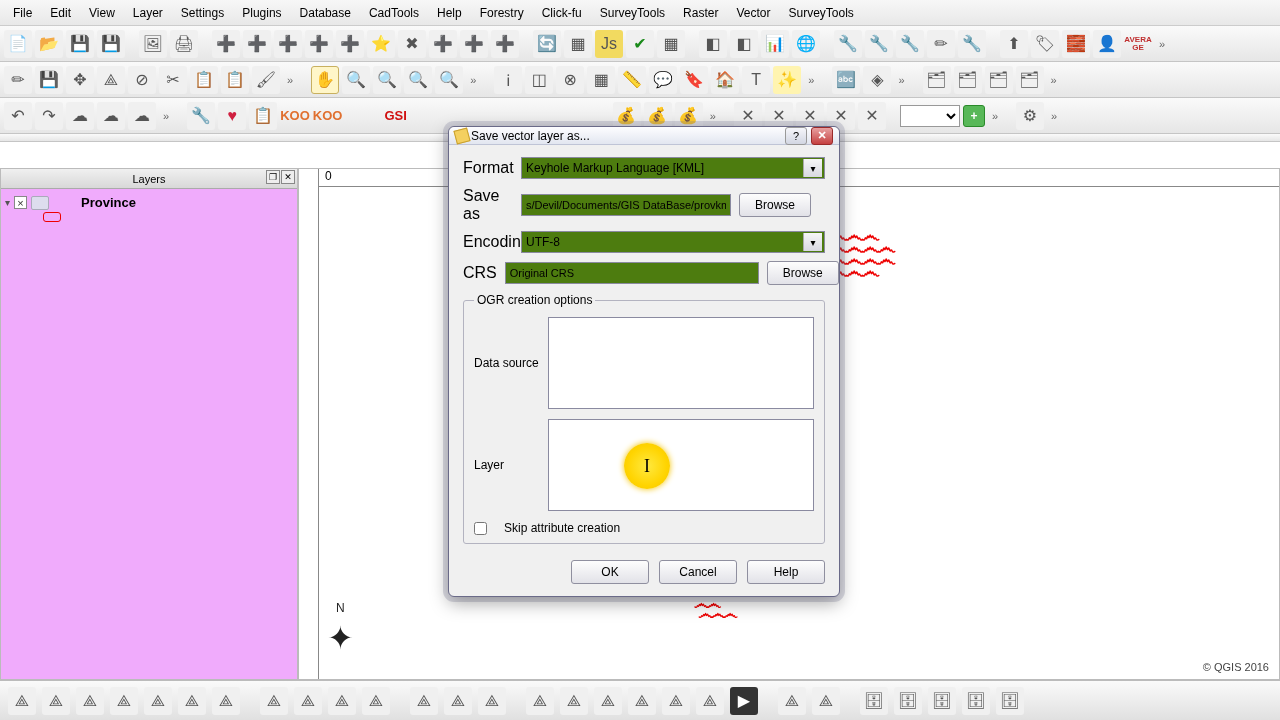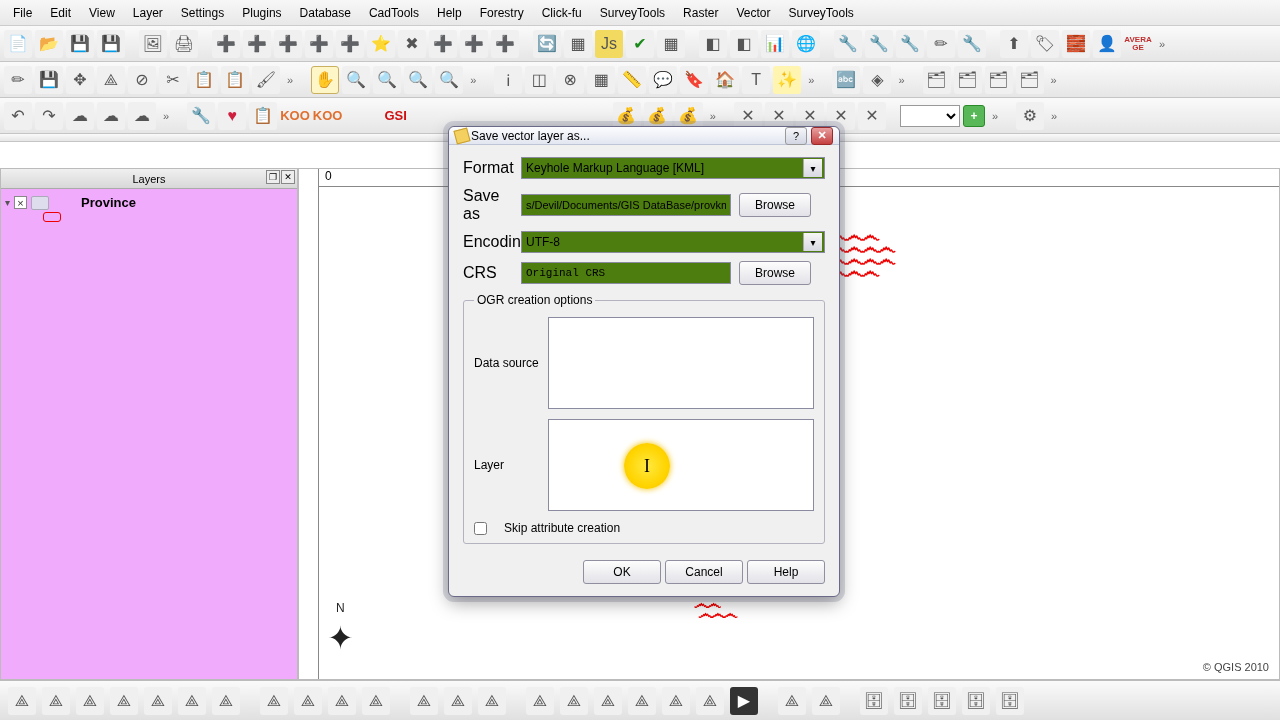--- a/index.html
+++ b/index.html
@@ -61,21 +61,21 @@
 .sel::after { content:"▾"; position:absolute; right:2px; top:1px; width:18px; height:18px; border-left:1px solid #aaa; background:linear-gradient(#f6f6f6,#d8d8e2); display:flex; align-items:center; justify-content:center; font-size:10px;}
 .btn { height:24px; border:1px solid #8f8f9f; border-radius:3px; background:linear-gradient(#fdfdfd,#e2e2e8); padding:0 16px; font-size:12px; display:flex; align-items:center; justify-content:center;}
 .browse { width:72px;}
 fieldset.ogr { border:1px solid #b3b3c0; border-radius:3px; padding:10px 10px 8px; margin-top:4px; }
 fieldset.ogr legend { font-size:12px; padding:0 3px;}
 .ogr-row { display:flex; align-items:center; gap:8px; margin-bottom:10px;}
 .ogr-row label { width:66px; font-size:12px; }
 .ogr-row textarea { flex:1; height:92px; border:1px solid #8a8aa0; background:#fff; resize:none; padding:4px; font-size:12px;}
 .chk-row { display:flex; align-items:center; gap:17px; margin-top:4px;}
 .chk-row input { width:13px; height:13px;}
-.dlg-foot { display:flex; justify-content:flex-end; gap:4px; padding:8px 14px 12px;}
+.dlg-foot { display:flex; justify-content:flex-end; gap:10px; padding:8px 14px 12px;}
 .dlg-foot .btn { width:78px; }
 
 
 .highlight-cursor { position:absolute; width:46px; height:46px; border-radius:50%; background:radial-gradient(circle,#ffe940 0%,#ffd400 60%,#f4c400 100%); box-shadow:0 0 6px #f4c400; display:flex; align-items:center; justify-content:center; font-size:18px; font-family:Georgia,serif; pointer-events:none; }
 
 .avg-ico { width:28px; height:28px; display:flex; align-items:center; justify-content:center; color:#c03030; font-size:8px; font-weight:bold; line-height:1; text-align:center;}
 </style>
 </head>
 <body>
 
@@ -241,21 +241,21 @@
       <div class="sub-sw"></div>
     </div>
   </div>
 
   <div class="canvas">
     <div class="ruler-v"></div>
     <div class="ruler-h"><span>0</span></div>
     <div class="map-scrawl" style="left:530px; top:60px;">෴෴෴<br>෴෴෴෴<br>෴෴෴෴<br>෴෴෴</div>
     <div class="map-scrawl" style="left:395px; top:430px; font-size:16px;">෴෴<br>&nbsp;&nbsp;&nbsp;෴෴෴</div>
     <div class="north">✦</div>
-    <div class="credit">© QGIS 2010</div>
+    <div class="credit">© QGIS 2016</div>
   </div>
 </div>
 
 <div class="bottombar">
   <div class="tb-btn">⟁</div>
   <div class="tb-btn">⟁</div>
   <div class="tb-btn">⟁</div>
   <div class="tb-btn">⟁</div>
   <div class="tb-btn">⟁</div>
   <div class="tb-btn">⟁</div>
@@ -308,21 +308,21 @@
       <button class="btn browse">Browse</button>
     </div>
     <div class="form-row enc">
       <label>Encoding</label>
       <div class="sel">
           <span>UTF-8</span>
         </div>
     </div>
     <div class="form-row crs">
       <label>CRS</label>
-      <input type="text" class="txt-in" style="width: 210px; flex: 0 0 auto; font-family: Liberation Mono, monospace;" value="Original CRS">
+      <input type="text" class="txt-in" style="width: 254px; flex: 0 0 auto;" value="Original CRS">
       <button class="btn browse">Browse</button>
     </div>
     <fieldset class="ogr">
       <legend>OGR creation options</legend>
       <div class="ogr-row">
         <label>Data source</label>
         <textarea style=""></textarea>
       </div>
       <div class="ogr-row" style="position:relative;">
         <label>Layer</label>

